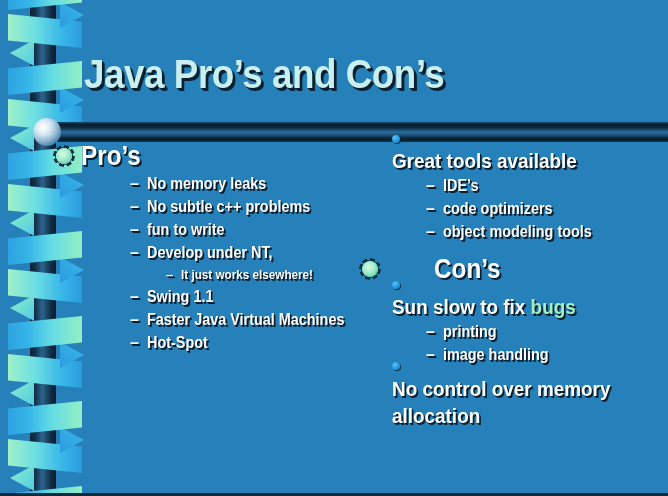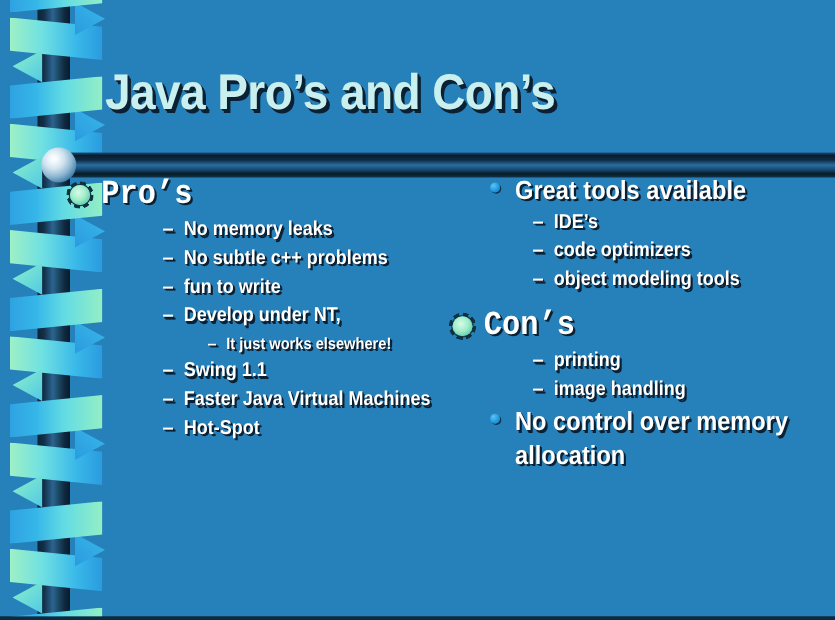--- a/index.html
+++ b/index.html
@@ -100,21 +100,21 @@
     font-weight:bold;
     font-stretch:condensed;
     white-space:nowrap;
     text-shadow:2px 2px 0 #0b2133, 1px 1px 0 #0b2133;
     display:flex;
     align-items:baseline;
   }
   .txt{transform:scaleX(0.9);transform-origin:left center;display:inline-block;}
 
   
-  .lvl1{font-size:27px;line-height:32px;padding-left:0px;margin-bottom:1px;font-family:Liberation Mono, monospace;}
+  .lvl1{font-size:27px;line-height:32px;padding-left:0px;margin-bottom:1px;}
   .lvl1 .txt{color:#ffffff;}
   .gear{
     position:relative;
     display:inline-block;width:16px;height:16px;min-width:16px;
     margin-right:9px;
     align-self:center;
     background:radial-gradient(circle at 42% 38%,#d7fbe8 0%,#9fecc8 45%,#66cfb2 75%,#2f9c93 100%);
     border-radius:50%;
     box-shadow:0 0 0 1px #11404f;
   }
@@ -127,37 +127,37 @@
                      #10323f 0 45.5%, transparent 0 50%,
                      #10323f 0 58%, transparent 0 62.5%,
                      #10323f 0 70.5%, transparent 0 75%,
                      #10323f 0 83%, transparent 0 87.5%,
                      #10323f 0 95.5%, transparent 0 100%);
     -webkit-mask:radial-gradient(circle, transparent 0 52%, #000 53% 100%);
             mask:radial-gradient(circle, transparent 0 52%, #000 53% 100%);
   }
 
   
-  .lvl2{font-size:21px;line-height:25px;padding-left:38px;margin-bottom:2px;}
+  .lvl2{font-size:21px;line-height:25px;padding-left:38px;margin-bottom:2px;flex-direction:column;}
   .dot{
     display:inline-block;width:8px;height:8px;min-width:8px;border-radius:50%;
     background:radial-gradient(circle at 35% 32%,#5ec2f2 0%,#1f9ae0 55%,#1277b8 100%);
     margin-right:12px;
     position:relative;top:-5px;
     box-shadow:1px 1px 0 rgba(11,33,51,.85);
   }
 
   
   .lvl3{font-size:16px;line-height:21px;padding-left:74px;margin-bottom:2px;}
   
   .lvl4{font-size:13px;line-height:19px;padding-left:110px;margin-bottom:2px;}
   .dash{display:inline-block;margin-right:8px;}
 
   
-  #col-right .lvl1{padding-left:2px;}
+  #col-right .lvl1{padding-left:2px;gap:47px;}
   #col-right .lvl2{padding-left:32px;}
   #col-right .lvl3{padding-left:66px;}
 
   .wrapline{white-space:normal;}
   .hl{color:#9ff0c4;}
   .sp{height:9px;}
 </style>
 </head>
 <body>
 
@@ -266,20 +266,24 @@
       <span class="txt">object modeling tools</span>
     </div>
 
     <div class="sp"></div>
 
     <div class="line lvl1">
       <span class="gear"></span>
       <span class="txt">Con’s</span>
     </div>
 
+    <div class="line lvl2">
+      <span class="dot"></span>
+      <span class="txt"><span>Sun slow to fix </span><span class="hl">bugs</span></span>
+    </div>
     <div class="line lvl3">
       <span class="dash">–</span>
       <span class="txt">printing</span>
     </div>
     <div class="line lvl3">
       <span class="dash">–</span>
       <span class="txt">image handling</span>
     </div>
     <div class="line lvl2 wrapline" style="white-space:normal;">
       <span class="dot"></span>

